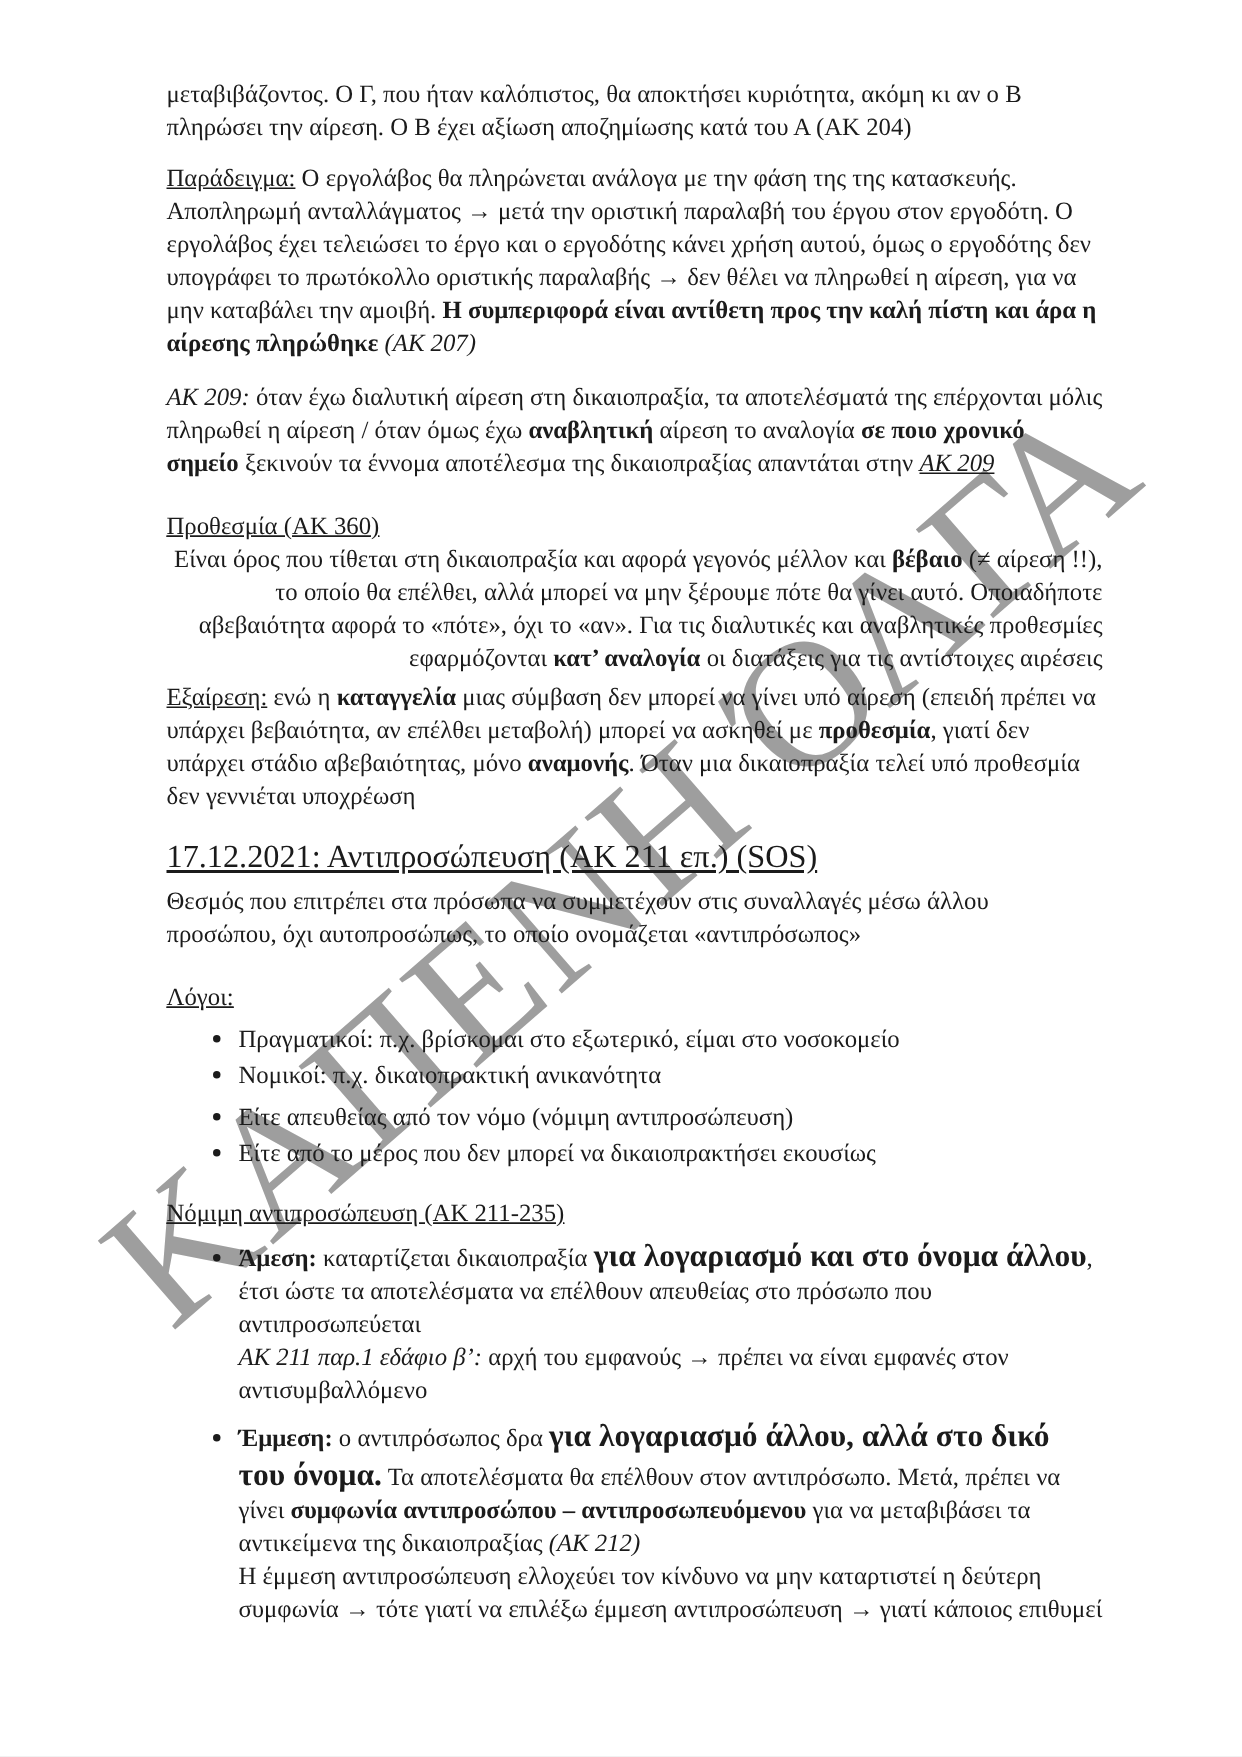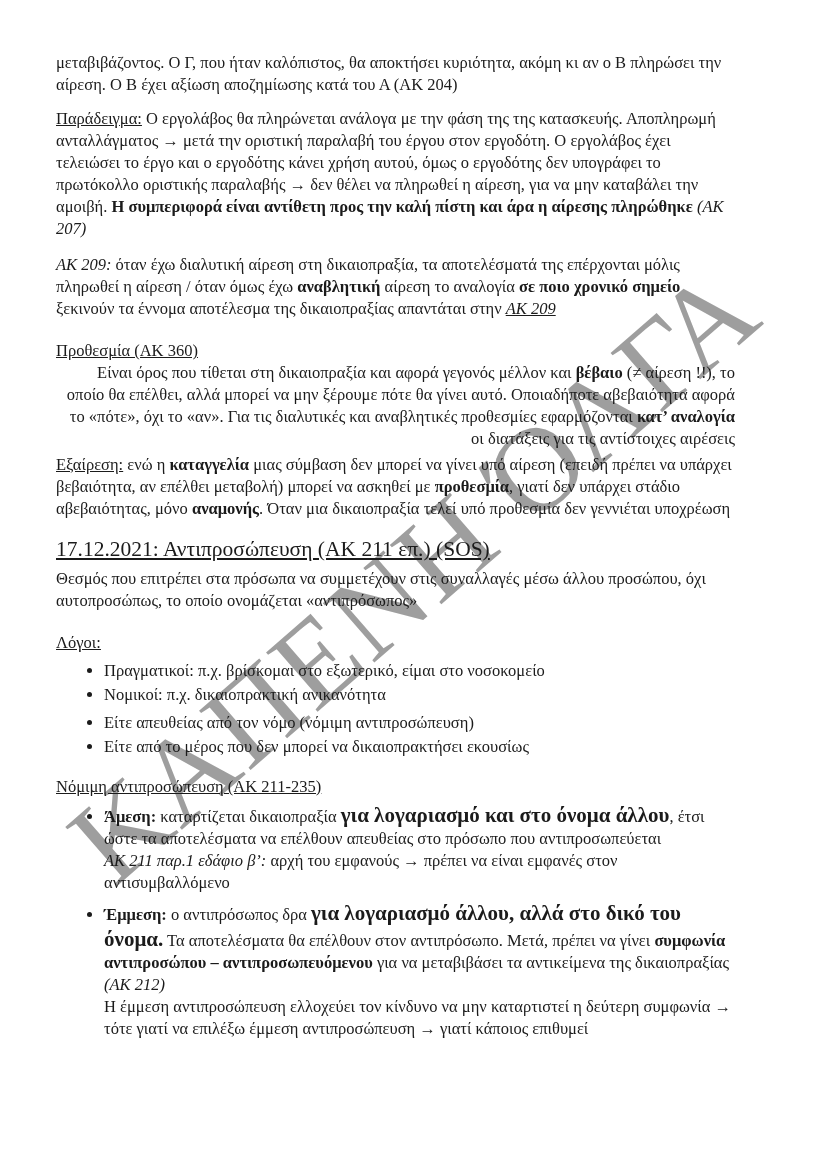--- a/index.html
+++ b/index.html
@@ -11,21 +11,21 @@
   }
   .watermark{
     position:absolute;z-index:0;top:500px;left:-86px;width:1000px;height:150px;
     text-align:center;font-size:120px;line-height:150px;letter-spacing:2px;
     color:#7a7a7a;opacity:.72;white-space:nowrap;
     transform:rotate(-41deg);transform-origin:center center;
     pointer-events:none;
   }
   .content{
     position:relative;z-index:1;
-    padding:52px 93px 0 56px;
+    padding:52px 93px 0 111px;
     font-size:16.5px;line-height:22px;
     text-align:left;
   }
   p{margin:0 0 12px 0;}
   .u{text-decoration:underline;}
   .b{font-weight:bold;}
   .i{font-style:italic;text-decoration:underline;}
   .bi{font-weight:normal;font-style:italic;}
   .bb{font-weight:bold;font-size:21px;line-height:26px;}
   .h-minor{font-size:16.5px;font-weight:normal;text-decoration:underline;margin:0;}

